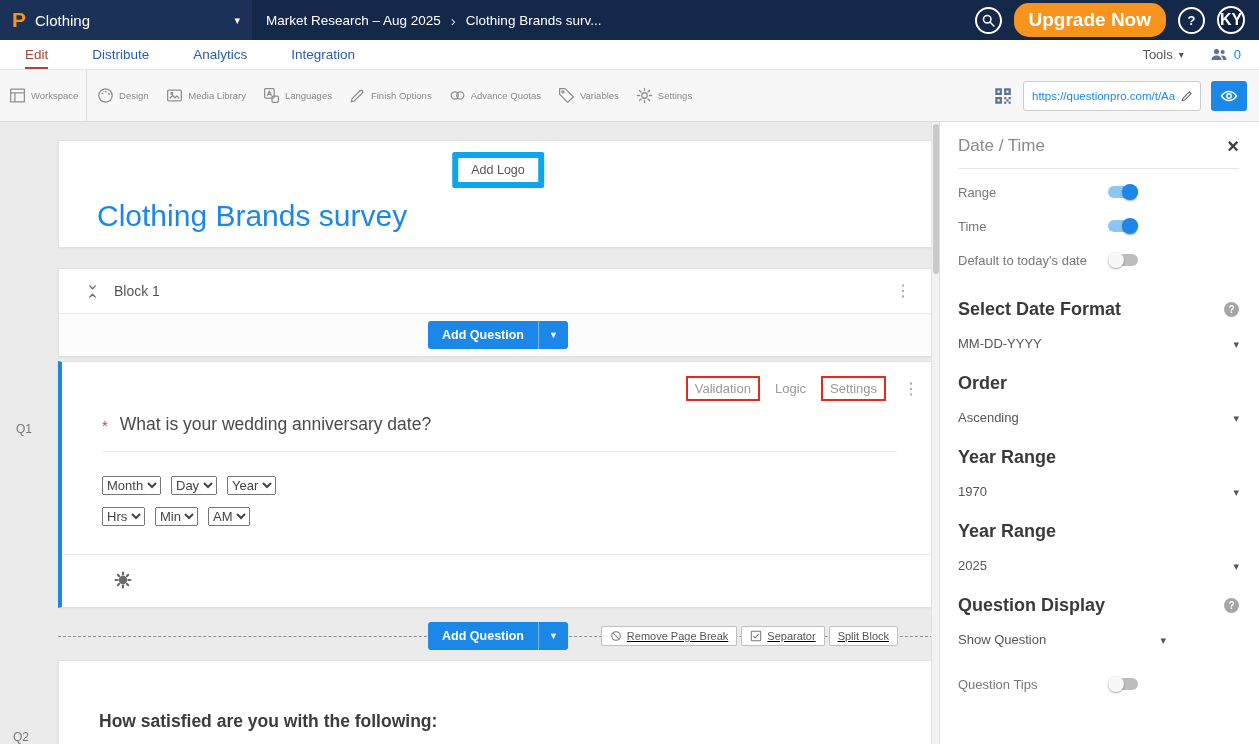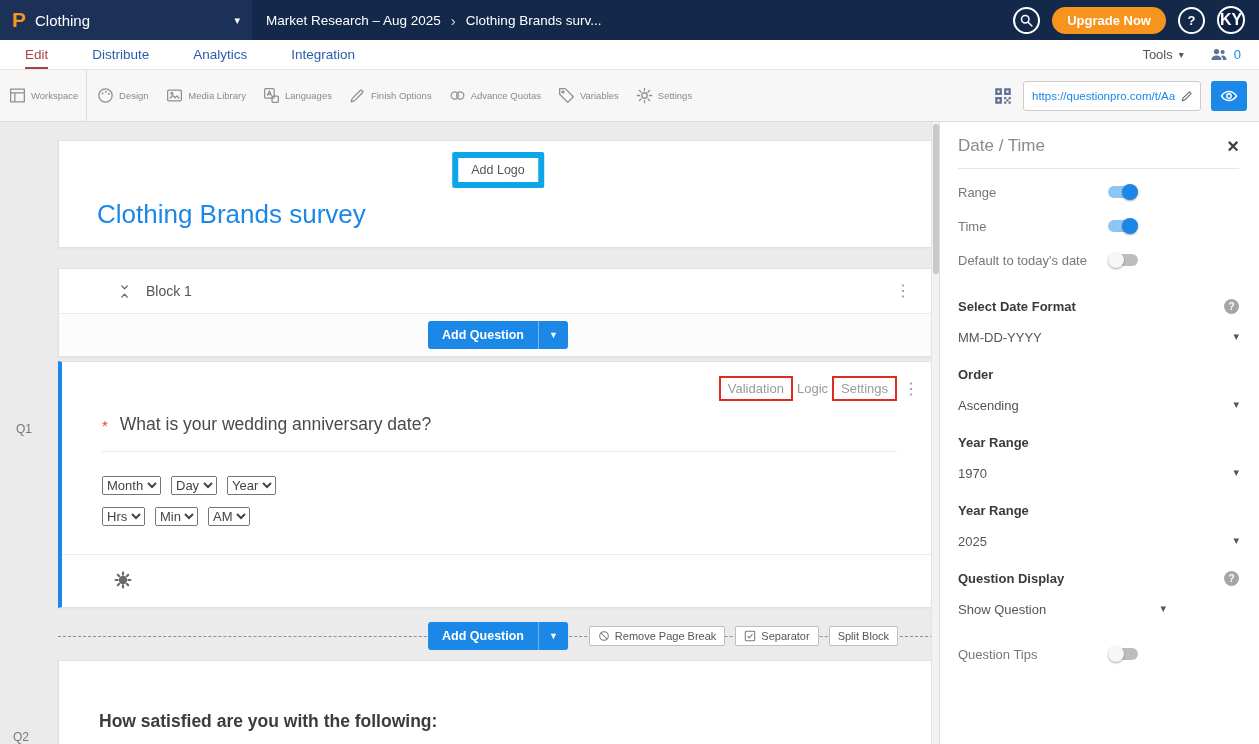--- a/index.html
+++ b/index.html
@@ -14,21 +14,21 @@
   
   .topbar { height:40px; background:#14284a; display:flex; align-items:center; color:#fff; }
   .tb-left { width:252px; height:100%; background:#1b3157; display:flex; align-items:center; padding-left:12px; position:relative; cursor:pointer; }
   .tb-logo { color:#f7941e; font-size:21px; font-weight:bold; margin-right:9px; }
   .tb-app { font-size:15px; }
   .tb-caret { position:absolute; right:12px; font-size:11px; color:#fff; }
   .tb-crumbs { display:flex; align-items:center; gap:10px; margin-left:14px; font-size:13.5px; }
   .tb-crumbs .sep { color:#cfd8e6; font-size:15px; }
   .tb-right { margin-left:auto; display:flex; align-items:center; gap:12px; padding-right:14px; }
   .circle-btn { width:27px; height:27px; border:2px solid #fff; border-radius:50%; display:flex; align-items:center; justify-content:center; cursor:pointer; font-weight:bold; font-size:13px; }
-  .upgrade { background:#f7941e; color:#fff; border:none; border-radius:15px; font-size:13px; font-weight:bold; padding:6px 15px; font-family:inherit; cursor:pointer; }
+  .upgrade { background:#f7941e; color:#fff; border:none; border-radius:15px; font-size:19px; font-weight:bold; padding:6px 15px; font-family:inherit; cursor:pointer; }
   .avatar { width:28px; height:28px; border:2px solid #fff; border-radius:50%; background:#0e2140; color:#fff; font-size:16px; font-weight:bold; display:flex; align-items:center; justify-content:center; cursor:pointer; }
 
   
   .navbar { height:30px; background:#fff; display:flex; align-items:center; padding:0 18px 0 25px; border-bottom:1px solid #e4e4e4; }
   .nav-tabs { display:flex; gap:44px; height:100%; align-items:center; }
   .nav-tab { font-size:13.5px; color:#2a5caa; cursor:pointer; height:100%; display:flex; align-items:center; border-bottom:2px solid transparent; padding-top:2px; }
   .nav-tab.active { color:#a94442; border-bottom-color:#a94442; }
   .nav-right { margin-left:auto; display:flex; align-items:center; gap:26px; }
   .tools { font-size:13px; color:#555; cursor:pointer; display:flex; align-items:center; gap:6px; }
   .tools .caret { font-size:10px; }
@@ -47,50 +47,50 @@
   .eye-btn { width:36px; height:30px; background:#1b87e6; border-radius:3px; display:flex; align-items:center; justify-content:center; cursor:pointer; }
 
   
   .main { position:absolute; top:122px; left:0; right:0; bottom:0; background:#ebebeb; overflow:hidden; }
   .gutter-label { position:absolute; font-size:12px; color:#777; }
   .content { position:absolute; left:58px; top:0; width:880px; }
   .card { background:#fff; border:1px solid #e1e1e1; box-shadow:0 1px 2px rgba(0,0,0,.04); }
 
   .logo-card { margin-top:18px; height:108px; position:relative; }
   .add-logo-btn { position:absolute; top:11px; left:50%; transform:translateX(-50%); background:#fff; border:6px solid #0ea5e9; border-radius:2px; font-size:12.5px; color:#555; padding:5px 13px; font-family:inherit; cursor:pointer; }
-  .survey-title { position:absolute; left:38px; top:58px; font-size:26px; color:#1b87e6; cursor:text; }
+  .survey-title { position:absolute; left:38px; top:58px; font-size:30px; color:#1b87e6; cursor:text; }
 
   .block-card { margin-top:20px; }
-  .block-head { height:44px; display:flex; align-items:center; padding:0 26px;margin-left:32px; }
+  .block-head { height:44px; display:flex; align-items:center; padding:0 26px; }
   .block-title { font-size:14px; color:#555; margin-left:14px; }
   .dots { margin-left:auto; color:#999; font-size:16px; cursor:pointer; line-height:1; }
   .block-addq { border-top:1px solid #ececec; background:#fcfcfc; height:43px; display:flex; align-items:center; justify-content:center; }
 
   .btn-addq { display:inline-flex; background:#1b87e6; color:#fff; border-radius:3px; font-size:12.5px; font-weight:bold; cursor:pointer; overflow:hidden; }
   .btn-addq .main-seg { padding:7px 14px; }
   .btn-addq .caret-seg { padding:7px 10px; border-left:1px solid rgba(255,255,255,.4); font-size:9px; display:flex; align-items:center; }
 
   .question-card { margin-top:4px; border-left:4px solid #1b87e6; position:relative; padding-bottom:18px; }
   .q-head { height:40px; position:relative; }
-  .q-menu { position:absolute; top:14px; right:18px; display:flex; align-items:center; gap:2px; }
+  .q-menu { position:absolute; top:14px; right:18px; display:flex; align-items:center; gap:13px; }
   .qmenu-item { font-size:13px; color:#9a9a9a; cursor:pointer; padding:3px 2px; }
   .red-box { border:2px solid #e02b20; padding:3px 7px; }
   .q-text-row { margin:12px 40px 0; display:flex; align-items:flex-start; border-bottom:1px solid #ebebeb; padding-bottom:16px; }
   .req { color:#e53935; font-size:15px; margin-right:12px; margin-top:3px; }
   .q-text { font-size:17.5px; color:#4a4a4a; }
   .q-selects { margin:24px 0 0 40px; display:flex; gap:10px; }
   .q-selects.second { margin-top:12px; }
   select { font-family:inherit; font-size:13px; color:#444; }
   .q-footer { border-top:1px solid #ececec; margin:28px 0 0; padding:16px 0 0 52px; }
   .gear-badge { cursor:pointer; }
 
   .pagebreak { position:relative; height:28px; margin-top:14px; }
   .dash-line { position:absolute; left:0; right:0; top:50%; border-top:1px dashed #8f8f8f; }
   .pb-addq { position:absolute; left:50%; top:50%; transform:translate(-50%,-50%); }
-  .pb-chips { position:absolute; right:40px; top:50%; transform:translateY(-50%); display:flex; gap:10px; }
+  .pb-chips { position:absolute; right:40px; top:50%; transform:translateY(-50%); display:flex; gap:4px;text-decoration:underline; }
   .chip { background:#fff; border:1px solid #bfbfbf; border-radius:2px; font-size:11px; color:#555; padding:3px 8px; display:flex; align-items:center; gap:5px; cursor:pointer; white-space:nowrap; }
 
   .q2-card { margin-top:10px; height:160px; padding:50px 40px 0; }
   .q2-title { font-size:17.5px; font-weight:bold; color:#3c3c3c; }
 
   
   .scrollstrip { position:absolute; top:0; bottom:0; right:320px; width:8px; background:#f2f2f2; border-left:1px solid #e3e3e3; }
   .scrollthumb { position:absolute; top:2px; left:1px; width:6px; height:150px; background:#c9c9c9; border-radius:3px; }
 
   
@@ -101,23 +101,23 @@
   .panel-div { border-bottom:1px solid #e6e6e6; margin-top:12px; }
   .toggles { margin-top:6px; }
   .toggle-row { display:flex; align-items:center; height:34px; }
   .toggle-row .tlbl { width:150px; font-size:13px; color:#777; }
   .toggle { width:30px; height:12px; border-radius:6px; background:#bdbdbd; position:relative; cursor:pointer; flex:none; }
   .toggle::after { content:""; position:absolute; width:16px; height:16px; border-radius:50%; background:#f7f7f7; top:-2px; left:0; box-shadow:0 1px 2px rgba(0,0,0,.35); }
   .toggle.on { background:#8ec6f3; }
   .toggle.on::after { left:14px; background:#1b87e6; }
   .panel-field { margin-top:22px; }
   .field-head { display:flex; align-items:center; justify-content:space-between; }
-  .field-label { font-size:13px; font-weight:bold; color:#3a3a3a; }
+  .field-label { font-size:18px; font-weight:bold; color:#3a3a3a; }
   .help-circle { width:15px; height:15px; border-radius:50%; background:#a6a6a6; color:#fff; font-size:10px; font-weight:bold; display:flex; align-items:center; justify-content:center; cursor:pointer; }
-  .value-row { margin-top:16px; display:flex; align-items:flex-start; justify-content:space-between; font-size:13px; color:#555; cursor:pointer; }
+  .value-row { margin-top:16px; display:flex; align-items:flex-end; justify-content:space-between; font-size:13px; color:#555; cursor:pointer; }
   .value-row .caret { font-size:11px; color:#555; }
   .value-row.narrow { width:208px; }
   .tips-row { margin-top:20px; }
 </style>
 </head>
 <body>
 
 <div class="topbar">
   <div class="tb-left">
     <span class="tb-logo">P</span>

